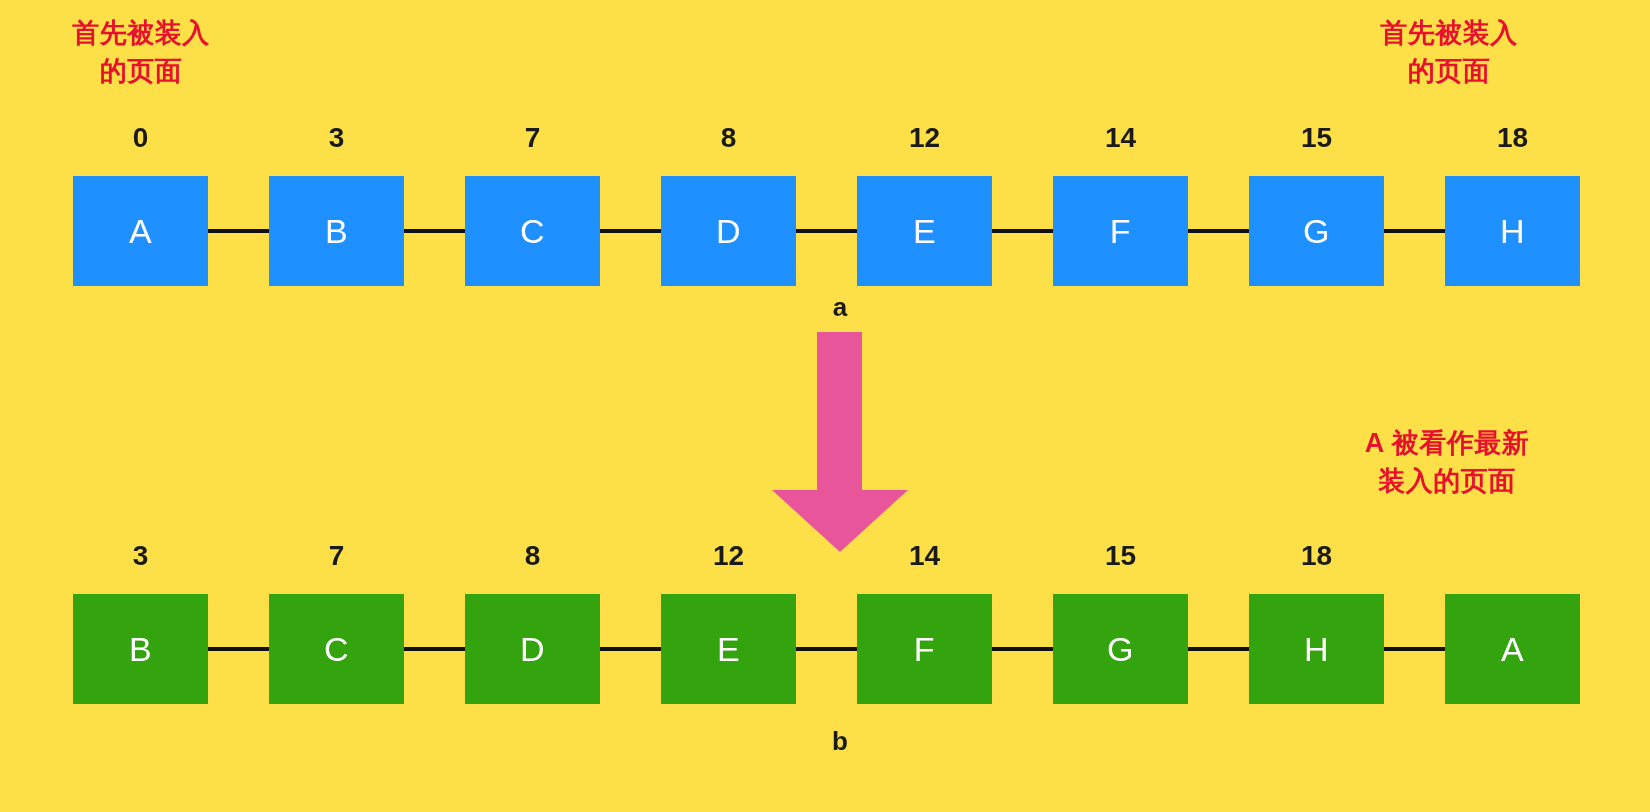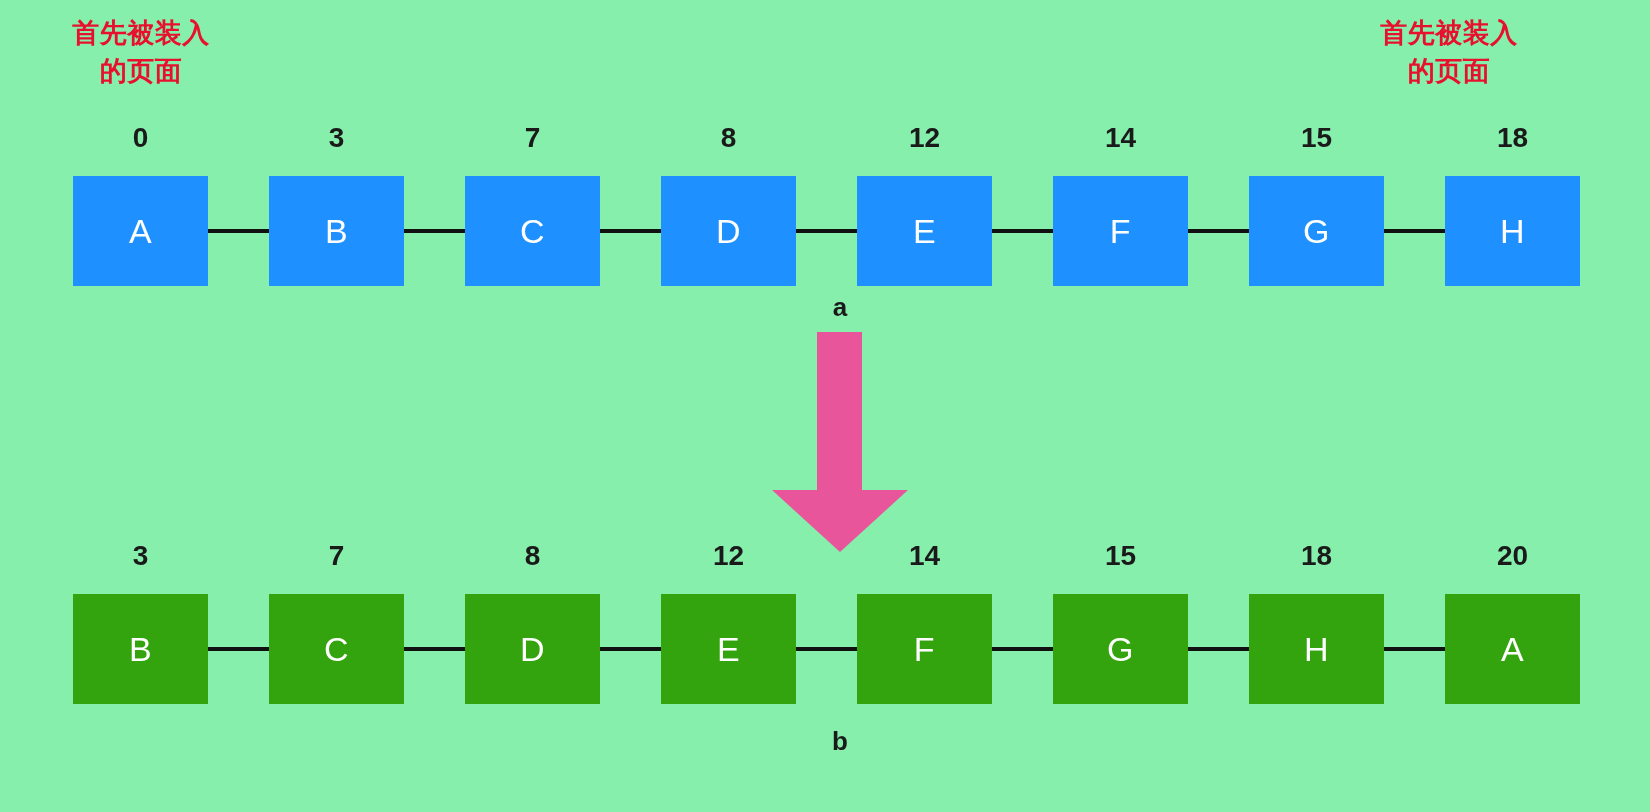--- a/index.html
+++ b/index.html
@@ -7,21 +7,21 @@
     padding: 0;
     background: #ffffff;
   }
   body {
     font-family: "Liberation Sans", "DejaVu Sans", sans-serif;
   }
   #canvas {
     position: relative;
     width: 1650px;
     height: 812px;
-    background: #86efac;
+    background: #fde047;
     overflow: hidden;
   }
 
   
   .note {
     position: absolute;
     color: #e8112d;
     font-weight: bold;
     font-size: 27px;
     line-height: 38px;
@@ -137,20 +137,22 @@
 <body>
 
 <div id="canvas">
 
   <div class="note note-tl">首先被装入
 的页面</div>
 
   <div class="note note-tr">首先被装入
 的页面</div>
 
+  <div class="note note-mr">A 被看作最新
+装入的页面</div>
 
   <div class="row row-blue">
       <div class="cell" style="left: 73px;">
         <div class="cell-number">0</div>
         <div class="box box-blue">
           <span class="box-label">A</span>
         </div>
         <div class="connector"></div>
       </div>
       <div class="cell" style="left: 269px;">
@@ -246,21 +248,20 @@
         <div class="connector"></div>
       </div>
       <div class="cell" style="left: 1249px;">
         <div class="cell-number">18</div>
         <div class="box box-green">
           <span class="box-label">H</span>
         </div>
         <div class="connector"></div>
       </div>
       <div class="cell" style="left: 1445px;">
-        <div class="cell-number">20</div>
         <div class="box box-green">
           <span class="box-label">A</span>
         </div>
       </div>
     </div>
 
   <div class="arrow">
     <div class="arrow-shaft"></div>
     <div class="arrow-head"></div>
   </div>

